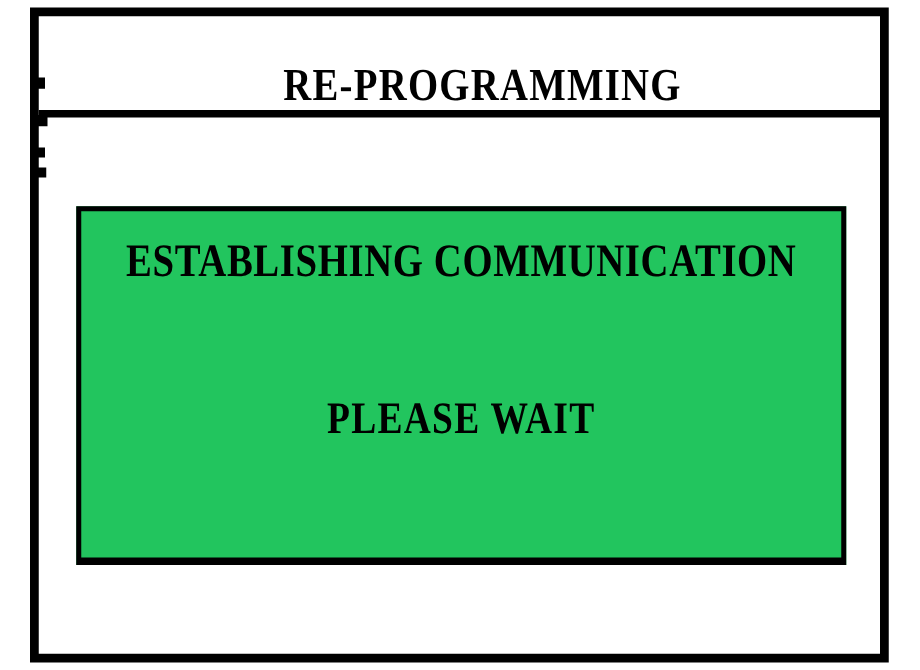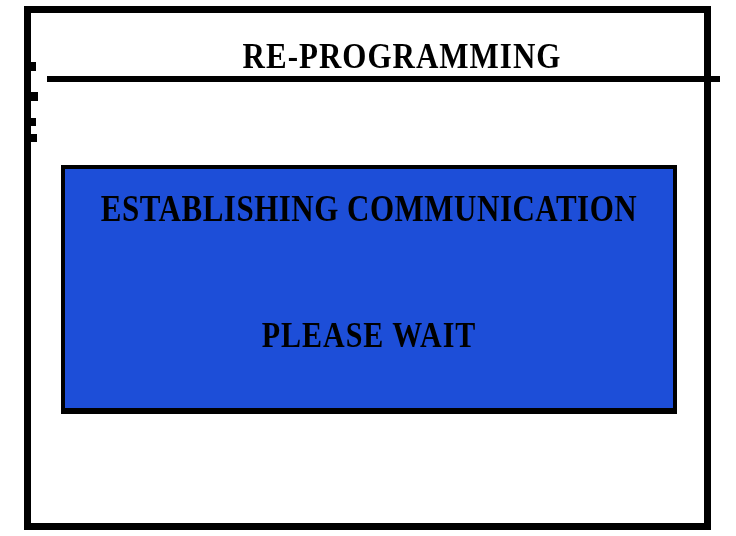--- a/index.html
+++ b/index.html
@@ -23,24 +23,24 @@
     left: 24px;
     top: 6px;
     width: 687px;
     height: 524px;
     border: 7px solid #000000;
     box-sizing: border-box;
     background: #ffffff;
   }
   .titlebar {
     position: absolute;
-    left: 16px;
+    left: 0;
     top: 0;
     width: 100%;
-    height: 69px;
+    height: 81px;
     box-sizing: border-box;
     border-bottom: 6px solid #000000;
     display: flex;
     justify-content: center;
     align-items: flex-end;
     overflow: visible;
     padding-left: 37px;
   }
   .title-text {
     font-size: 31px;
@@ -49,25 +49,25 @@
     line-height: 1.05;
     white-space: nowrap;
     transform: scaleY(1.18);
     transform-origin: center bottom;
   }
   .dialog {
     position: absolute;
     left: 30px;
     top: 152px;
     width: 616px;
-    height: 249px;
+    height: 287px;
     box-sizing: border-box;
     border: 4px solid #000000;
     border-bottom-width: 6px;
-    background: #1d4ed8;
+    background: #22c55e;
   }
   .dialog-line {
     position: absolute;
     left: 0;
     width: 100%;
     text-align: center;
     font-weight: bold;
     white-space: nowrap;
     transform: scaleY(1.2);
     transform-origin: center top;

